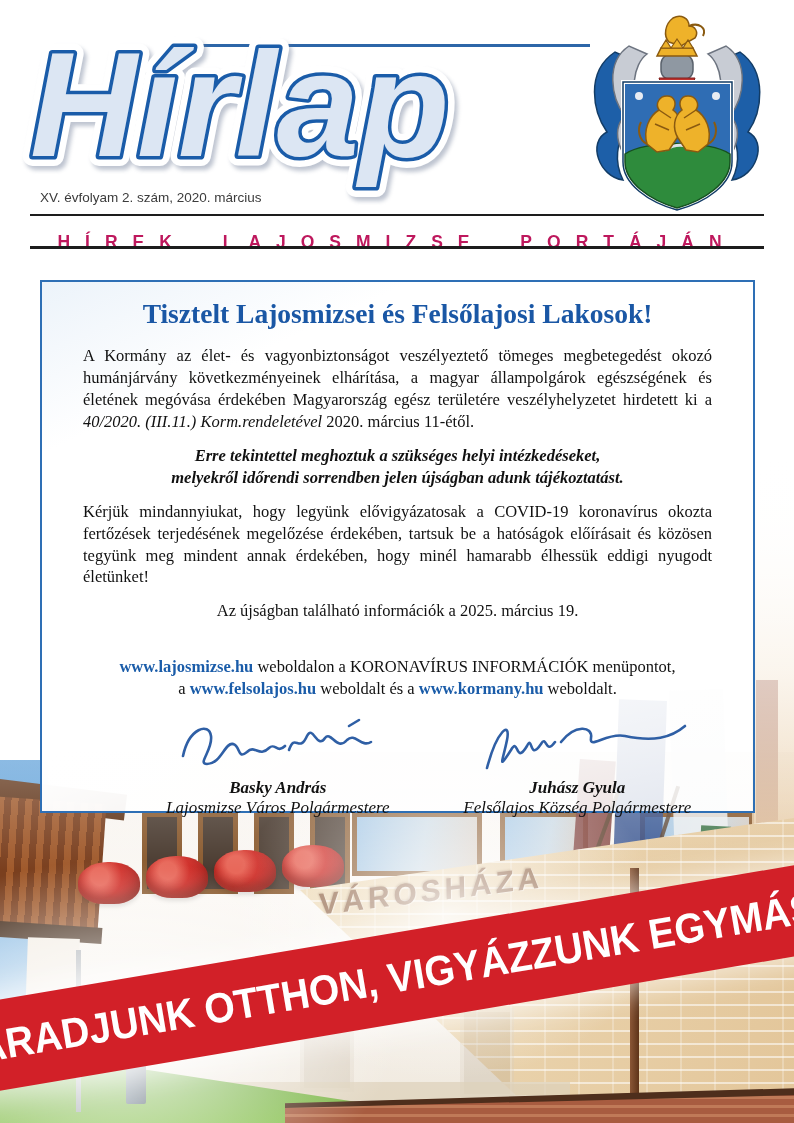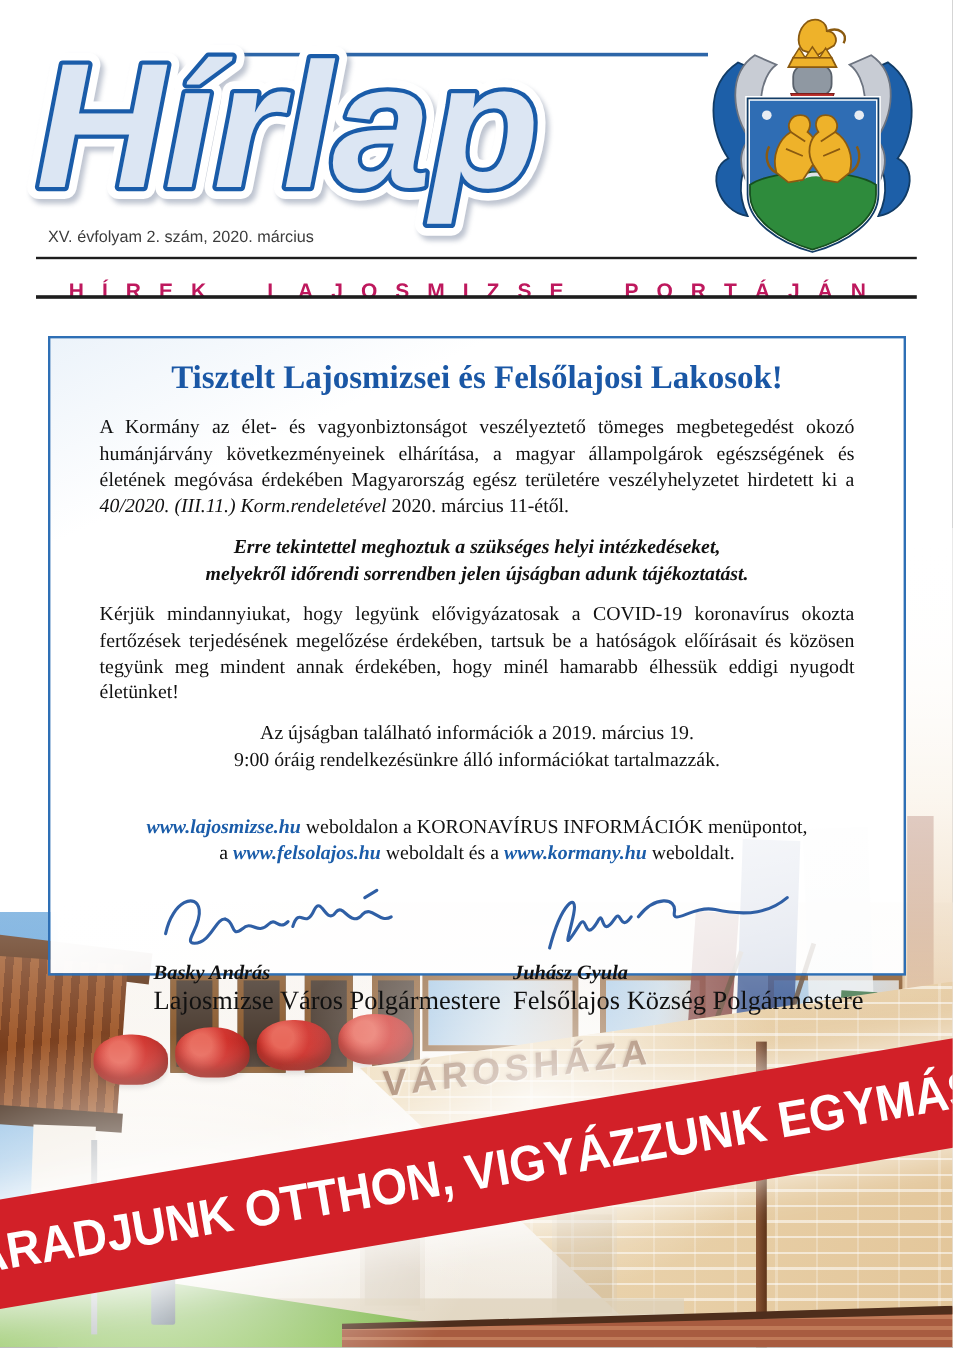--- a/index.html
+++ b/index.html
@@ -76,26 +76,26 @@
 
   
   .notice-box{top:280px;left:40px;width:715px;height:533px;z-index:2;
       border:2px solid #2e6fb5;box-sizing:border-box;padding:10px 26px 6px;
       background:linear-gradient(155deg,#ecf3fa 0%,#ffffff 20%,#ffffff 55%,rgba(255,255,255,.8) 100%);}
   .notice-title{margin:6px 0 15px;text-align:center;font-weight:bold;font-size:27.5px;color:#1a57a5;}
   .notice-box p{margin:0 15px 12px;font-size:16.5px;line-height:1.33;color:#111;}
   .just{text-align:justify;}
   .red-note{text-align:center;font-weight:bold;font-style:italic;color:#c42127;}
   .center{text-align:center;}
-  .weblink{color:#1a5ca9;font-weight:bold;text-decoration:none;font-style:italic;}
+  .weblink{color:#1a5ca9;font-weight:bold;text-decoration:none;}
   .sig-row{display:flex;margin:16px 0 0 60px;}
-  .sig-col{flex:1;text-align:left;}
+  .sig-col{flex:1;text-align:center;}
   .sig-img{height:56px;margin-bottom:2px;}
   .sig-name{font-weight:bold;font-style:italic;font-size:17px;color:#111;}
-  .sig-title{font-size:22px;color:#111;}
+  .sig-title{font-style:italic;font-size:17px;color:#111;}
 
   
   .ribbon{left:-60px;top:930px;width:950px;height:90px;z-index:3;background:#d22028;
       transform:rotate(-9.6deg);display:flex;align-items:center;justify-content:center;
       box-shadow:0 0 28px 8px rgba(255,255,255,.55);}
   .ribbon span{font-family:"Liberation Sans",sans-serif;font-weight:bold;font-size:39px;
       color:#fff;white-space:nowrap;letter-spacing:0;transform:scaleY(1.08);}
 </style>
 </head>
 <body>
@@ -221,22 +221,21 @@
     <p class="just"><span>A Kormány az élet- és vagyonbiztonságot veszélyeztető tömeges megbetegedést okozó humánjárvány következményeinek elhárítása, a magyar állampolgárok egészségének és életének megóvása érdekében Magyarország egész területére veszélyhelyzetet hirdetett ki a </span><i>40/2020. (III.11.) Korm.rendeletével</i><span> 2020. március 11-étől.</span></p>
 
     <p class="red-note">
       <span>Erre tekintettel meghoztuk a szükséges helyi intézkedéseket,</span><br>
       <span>melyekről időrendi sorrendben jelen újságban adunk tájékoztatást.</span>
     </p>
 
     <p class="just">Kérjük mindannyiukat, hogy legyünk elővigyázatosak a COVID-19 koronavírus okozta fertőzések terjedésének megelőzése érdekében, tartsuk be a hatóságok előírásait és közösen tegyünk meg mindent annak érdekében, hogy minél hamarabb élhessük eddigi nyugodt életünket!</p>
 
     <p class="center">
-      <span>Az újságban található információk a 2019. március 19.</span><br>
-      <span>9:00 óráig rendelkezésünkre álló információkat tartalmazzák.</span>
+      <span>Az újságban található információk a 2025. március 19.</span><br>
     </p>
 
     <p class="center">
       <br>
       <a class="weblink" href="#">www.lajosmizse.hu</a><span> weboldalon a KORONAVÍRUS INFORMÁCIÓK menüpontot,</span><br>
       <span>a </span><a class="weblink" href="#">www.felsolajos.hu</a><span> weboldalt és a </span><a class="weblink" href="#">www.kormany.hu</a><span> weboldalt.</span>
     </p>
 
     <div class="sig-row">
       <div class="sig-col">

